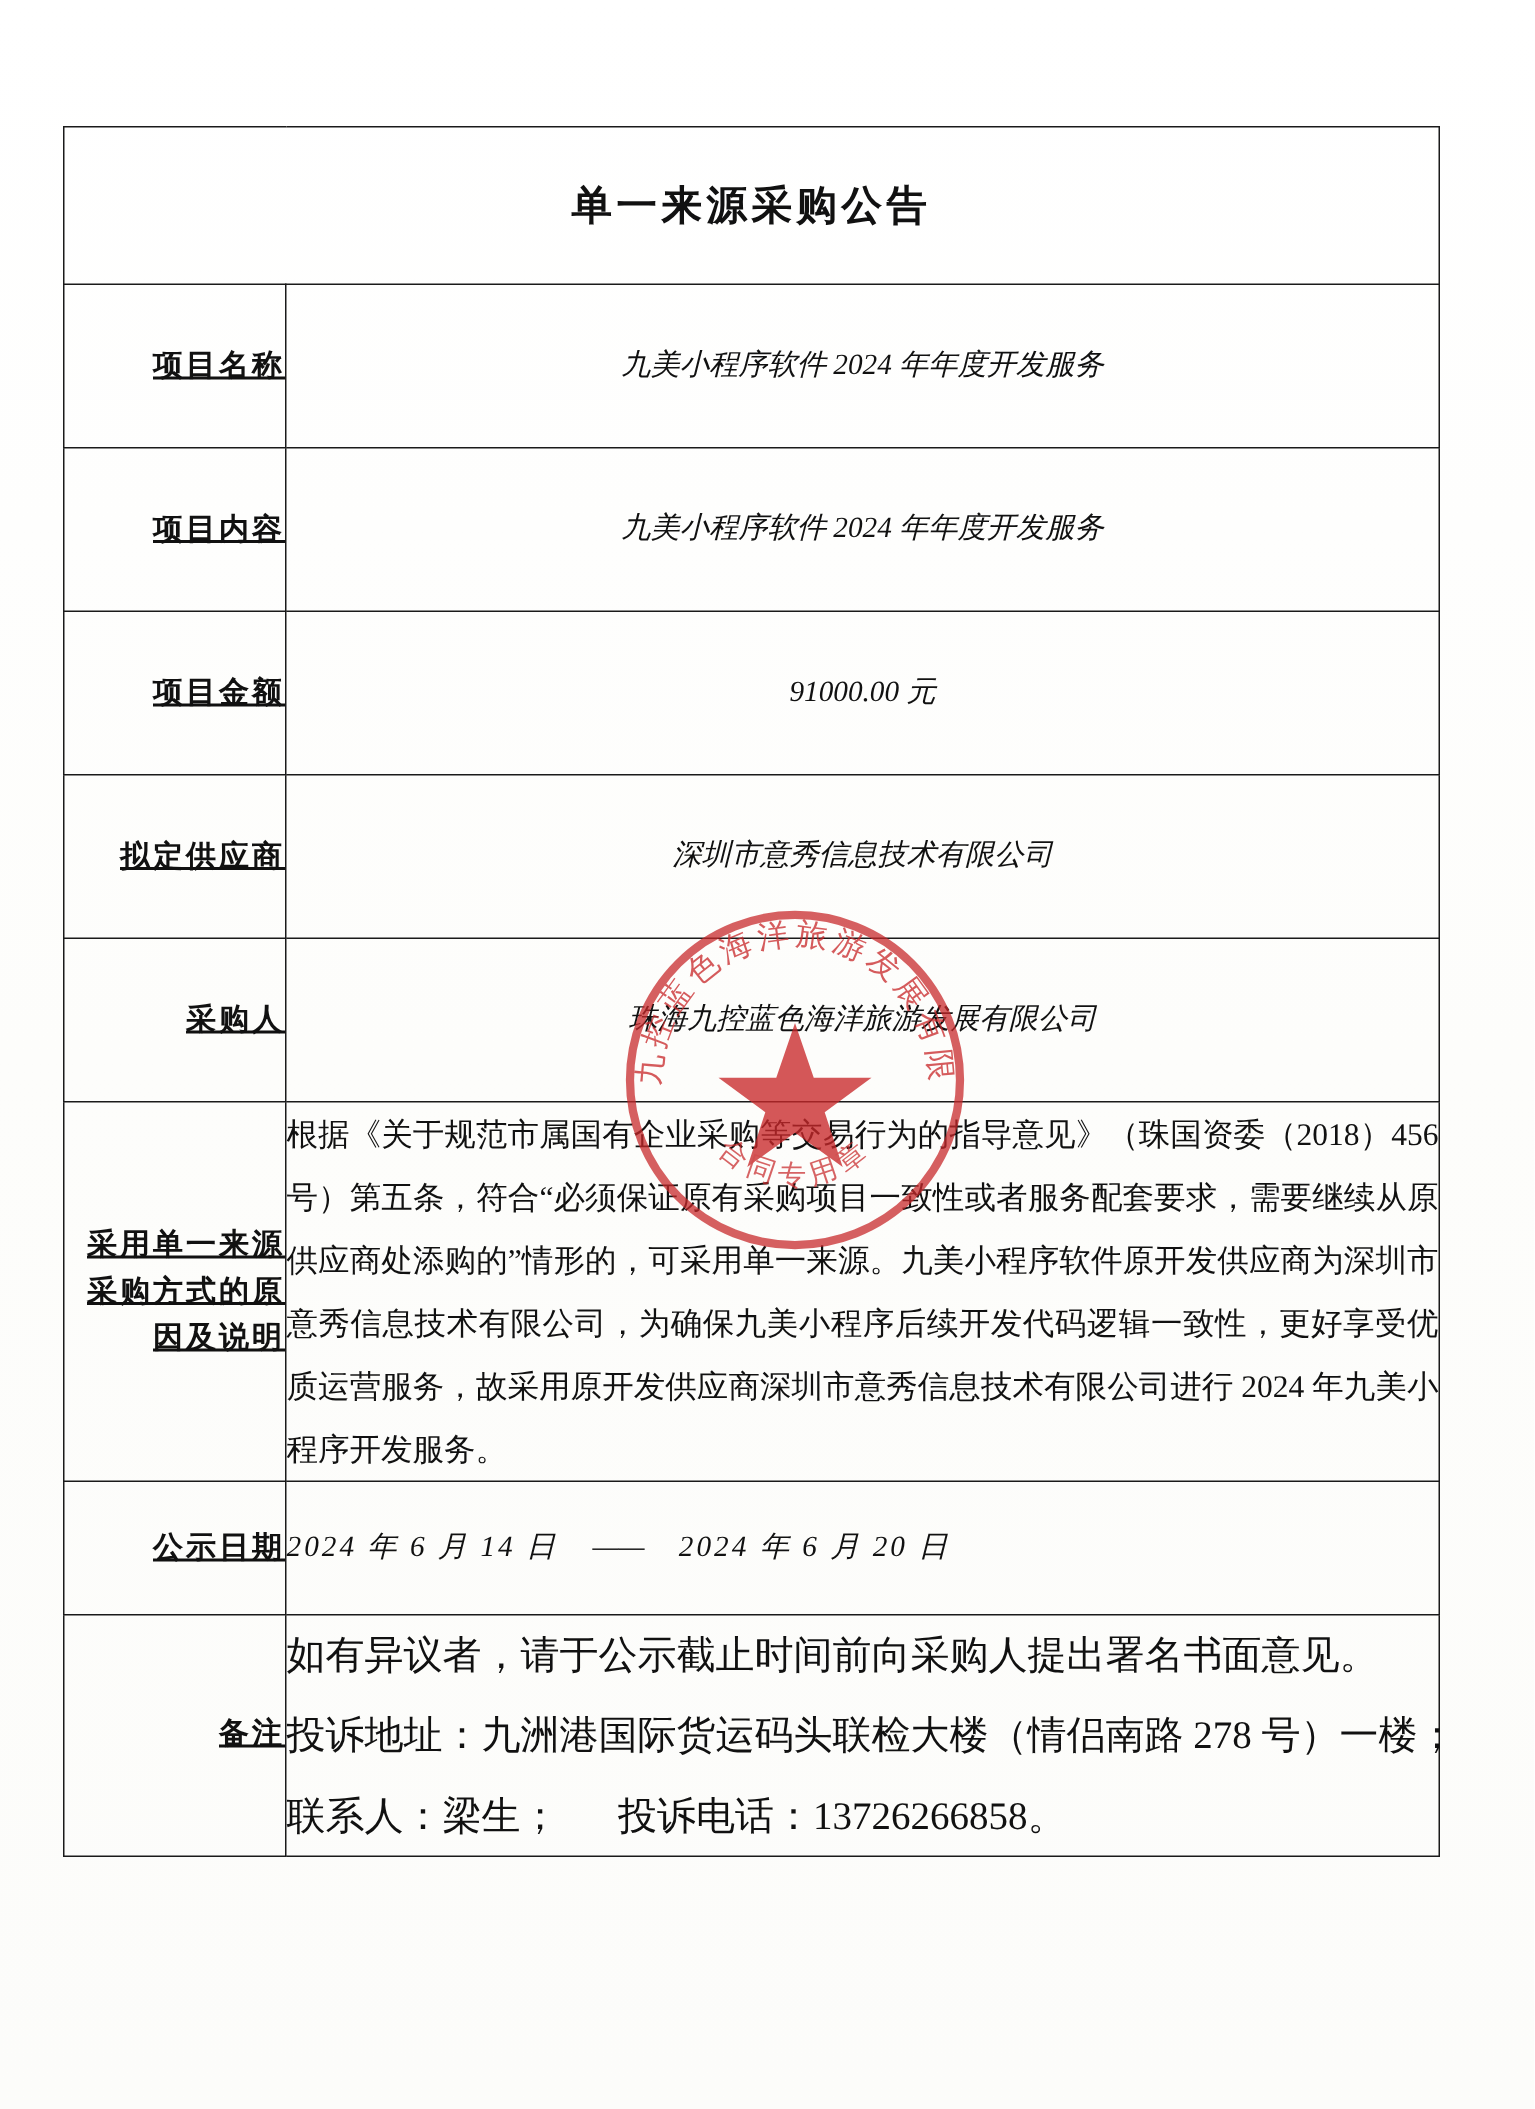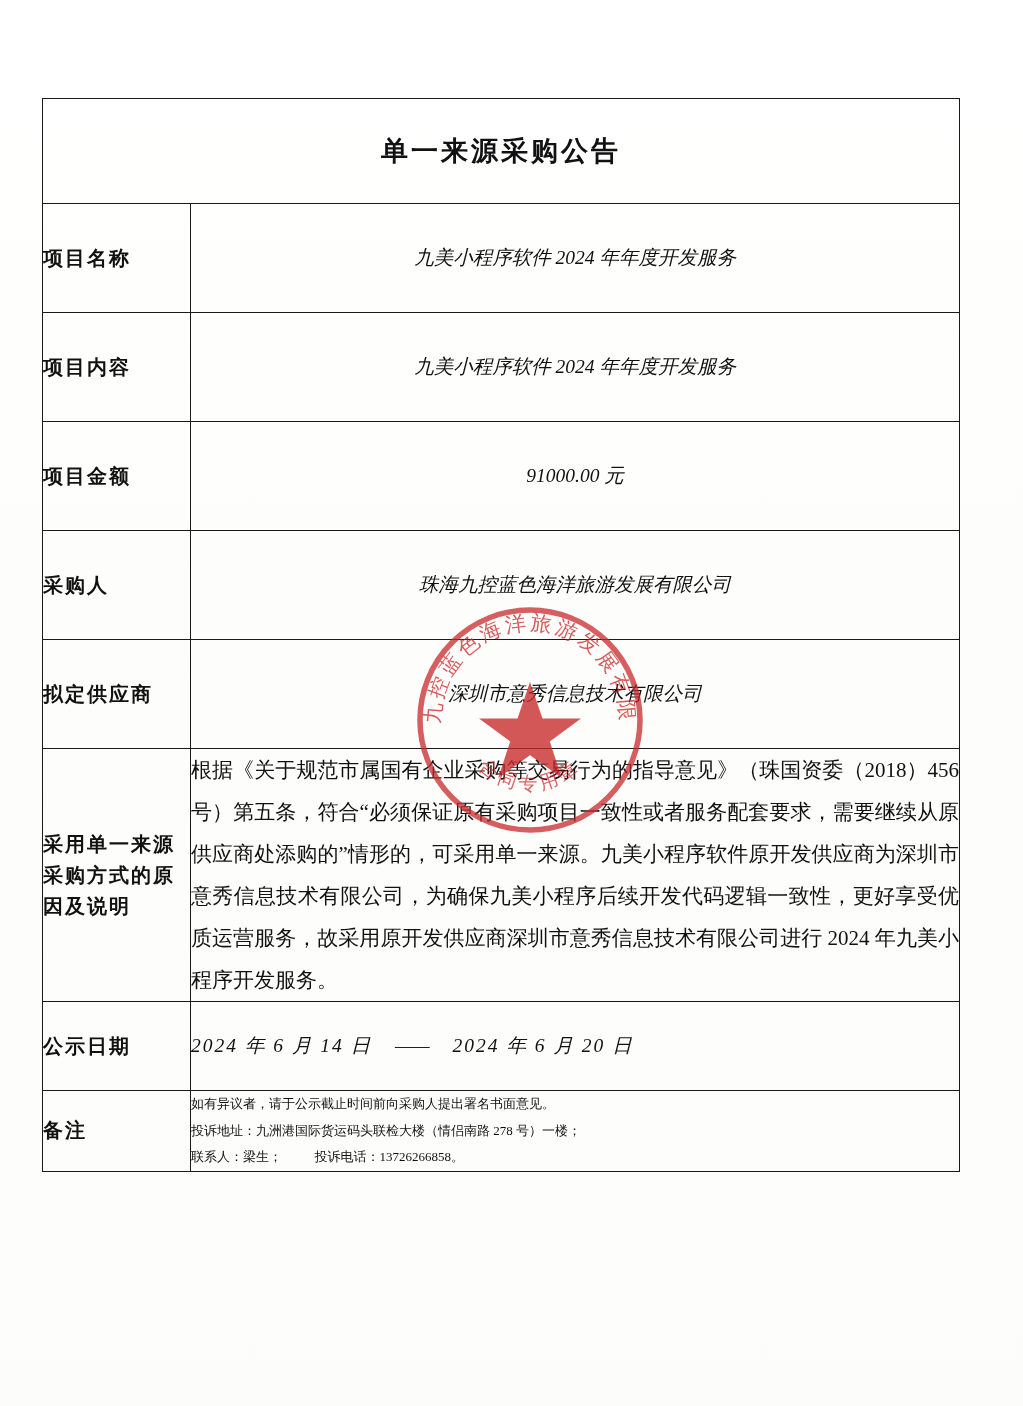--- a/index.html
+++ b/index.html
@@ -28,21 +28,21 @@
   .paper-tint {
     position: absolute;
     inset: 0;
     background: linear-gradient(180deg, #ffffff 0%, #fdfdfb 50%, #fcfcfa 100%);
     pointer-events: none;
   }
 
   .doc-table {
     position: absolute;
     left: 42px;
-    top: 98px;
+    top: 84px;
     width: 918px;
     border-collapse: collapse;
     table-layout: fixed;
   }
   .doc-table td {
     border: 1.6px solid #1a1a1a;
     vertical-align: middle;
     padding: 0;
   }
 
@@ -50,27 +50,28 @@
     text-align: center;
     font-size: 27px;
     letter-spacing: 3px;
     font-weight: 700;
     height: 104px;
     font-family: "Liberation Sans", sans-serif;
   }
 
   .label-cell {
     width: 148px;
-    text-align: left;
+    text-align: right;
     font-size: 20px;
     font-weight: 700;
     letter-spacing: 2px;
     font-family: "Liberation Sans", sans-serif;
     line-height: 1.55;
     padding: 6px 4px;
+    text-decoration: underline;
   }
 
   .value-cell {
     padding: 10px 14px 10px 16px;
     font-size: 19.5px;
     line-height: 1.9;
     font-style: italic;
   }
   .value-center {
     text-align: center;
@@ -91,21 +92,21 @@
     letter-spacing: 2px;
   }
   .date-dash {
     display: inline-block;
     padding: 0 16px;
     letter-spacing: 0;
   }
 
   .remark-cell {
     padding: 16px 14px 16px 18px;
-    font-size: 13px;
+    font-size: 26px;
     line-height: 2.05;
   }
   .remark-line { white-space: nowrap; }
   .remark-gap { display: inline-block; width: 26px; }
 
   
   .seal {
     position: absolute;
     left: 414px;
     top: 604px;
@@ -142,27 +143,27 @@
         <td class="value-cell value-center row-h-std">九美小程序软件 2024 年年度开发服务</td>
       </tr>
 
       <tr>
         <td class="label-cell">项目金额</td>
         <td class="value-cell value-center row-h-std">91000.00 元</td>
       </tr>
 
 
       <tr>
+        <td class="label-cell">拟定供应商</td>
+        <td class="value-cell value-center row-h-std">深圳市意秀信息技术有限公司</td>
+      </tr>
+
+      <tr>
         <td class="label-cell">采购人</td>
         <td class="value-cell value-center row-h-std">珠海九控蓝色海洋旅游发展有限公司</td>
-      </tr>
-
-      <tr>
-        <td class="label-cell">拟定供应商</td>
-        <td class="value-cell value-center row-h-std">深圳市意秀信息技术有限公司</td>
       </tr>
 
       <tr>
         <td class="label-cell">采用单一来源采购方式的原因及说明</td>
         <td class="value-just">根据《关于规范市属国有企业采购等交易行为的指导意见》（珠国资委（2018）456 号）第五条，符合“必须保证原有采购项目一致性或者服务配套要求，需要继续从原供应商处添购的”情形的，可采用单一来源。九美小程序软件原开发供应商为深圳市意秀信息技术有限公司，为确保九美小程序后续开发代码逻辑一致性，更好享受优质运营服务，故采用原开发供应商深圳市意秀信息技术有限公司进行 2024 年九美小程序开发服务。</td>
       </tr>
 
       <tr>
         <td class="label-cell">公示日期</td>
         <td class="value-cell row-h-date">

